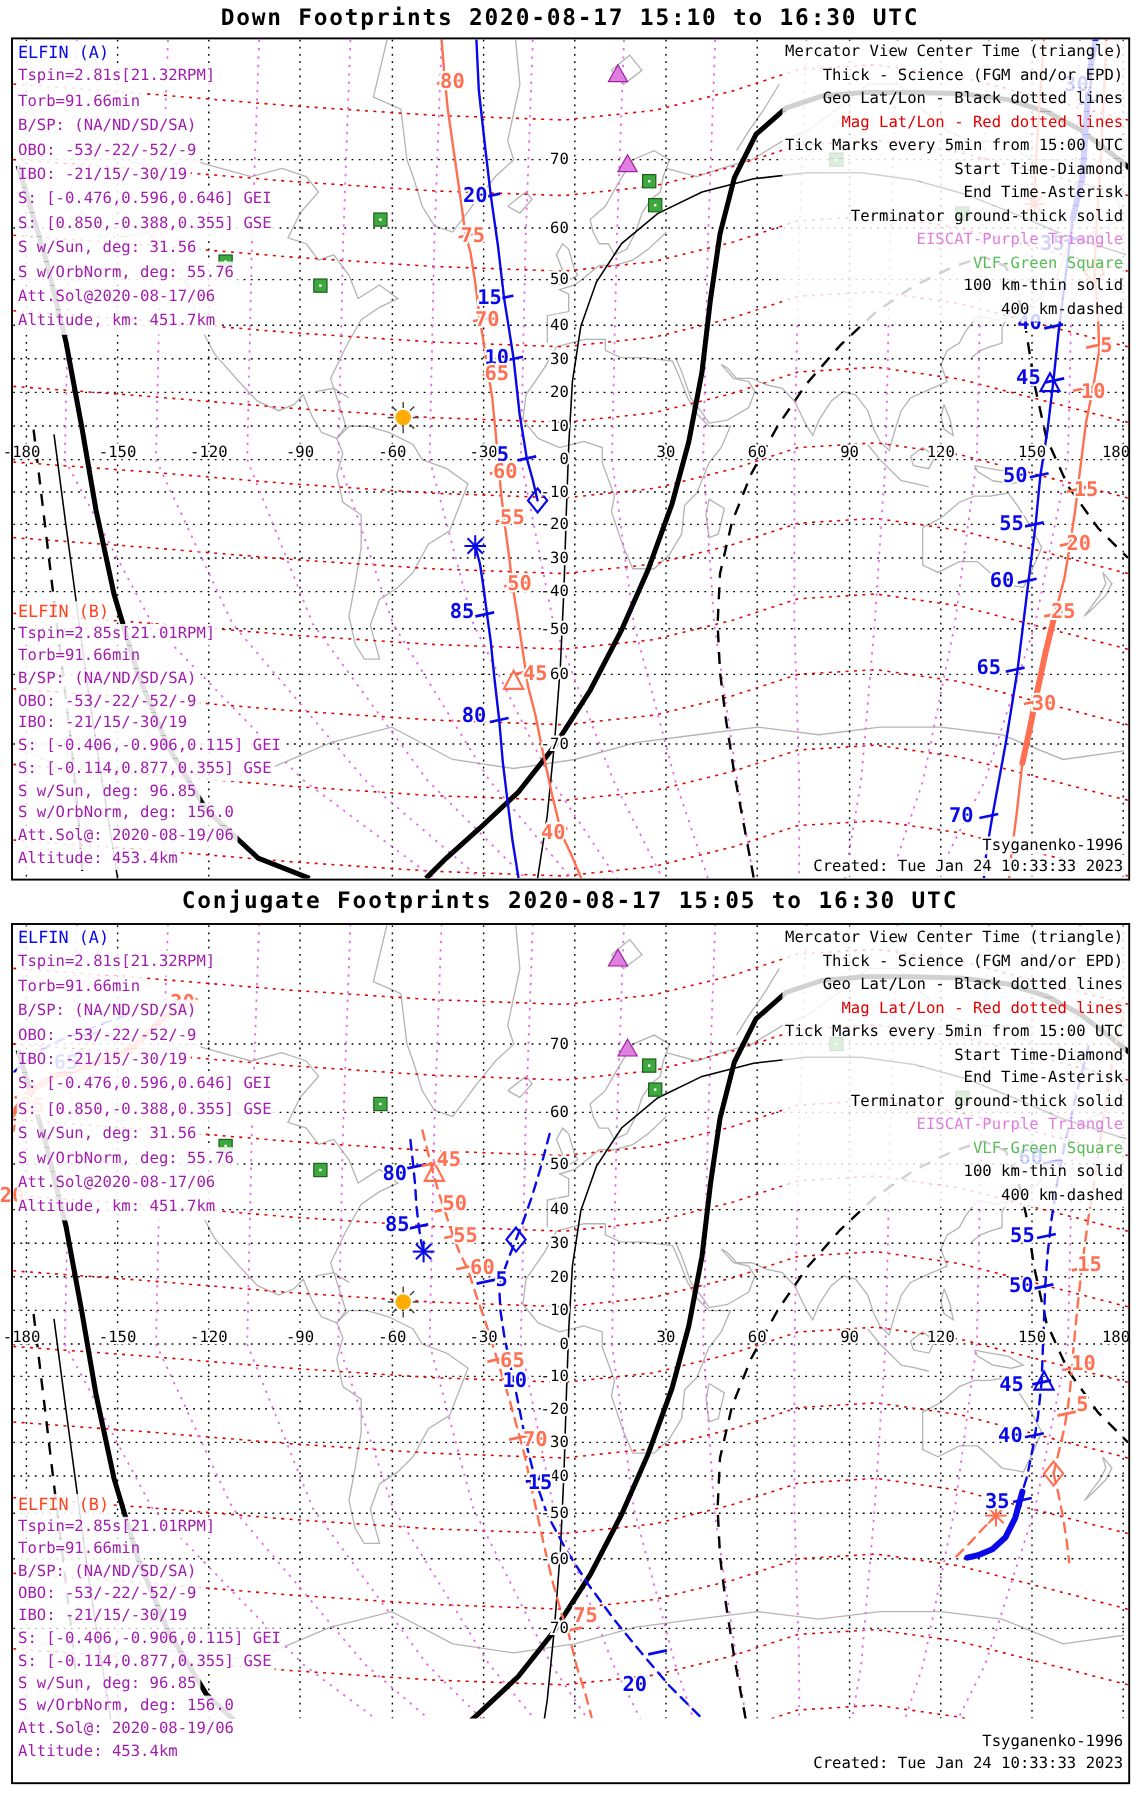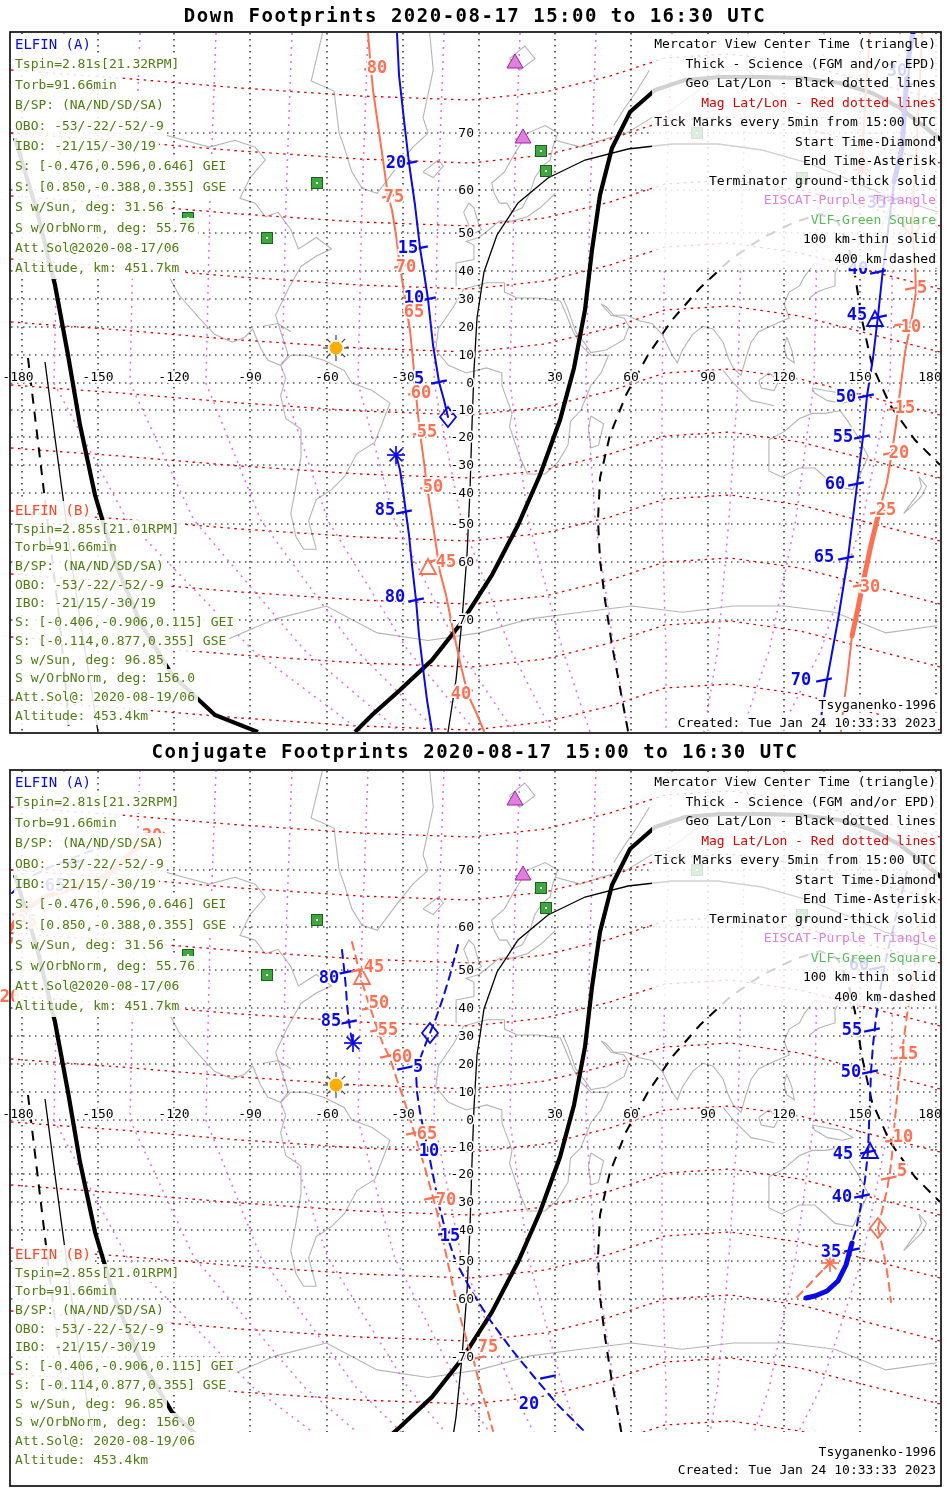--- a/index.html
+++ b/index.html
@@ -1,21 +1,21 @@
 <!DOCTYPE html>
 <html><head>
 <meta charset="utf-8">
 <style>
   html,body{margin:0;padding:0;background:#fff;}
   #stage{position:relative;width:950px;height:1500px;background:#fff;overflow:hidden;
          font-family:"DejaVu Sans Mono","Liberation Mono",monospace;}
   .title{position:absolute;width:950px;text-align:center;font-size:19px;letter-spacing:1.5px;
          color:#000;font-weight:bold;white-space:pre;}
   .infoblock{position:absolute;}
-  .infoline{font-size:13px;color:#4d7c0f;background:rgba(255,255,255,0.88);padding:0 3px 0 1px;
+  .infoline{font-size:13px;color:#a21caf;background:rgba(255,255,255,0.88);padding:0 3px 0 1px;
             white-space:pre;width:max-content;}
   .infoline.first{font-weight:normal;font-size:14px;}
   .legendblock{position:absolute;text-align:right;}
   .legendline{font-size:13px;color:#000;white-space:pre;background:rgba(255,255,255,0.82);
               padding:0 2px;display:block;}
   .creditline{position:absolute;font-size:13px;color:#000;white-space:pre;text-align:right;
               background:rgba(255,255,255,0.9);padding:0 2px;}
   svg{position:absolute;left:0;top:0;}
 </style>
 </head>
@@ -496,22 +496,22 @@
         <text font-size="17" font-weight="bold" fill="#FF7052" text-anchor="middle" x="402" y="1062" paint-order="stroke" stroke="#fff" stroke-width="3.4" font-family="&quot;DejaVu Sans Mono&quot;,monospace">60</text>
         <text font-size="17" font-weight="bold" fill="#FF7052" text-anchor="middle" x="427" y="1139" paint-order="stroke" stroke="#fff" stroke-width="3.4" font-family="&quot;DejaVu Sans Mono&quot;,monospace">65</text>
         <text font-size="17" font-weight="bold" fill="#FF7052" text-anchor="middle" x="446" y="1205" paint-order="stroke" stroke="#fff" stroke-width="3.4" font-family="&quot;DejaVu Sans Mono&quot;,monospace">70</text>
         <text font-size="17" font-weight="bold" fill="#FF7052" text-anchor="middle" x="488" y="1352" paint-order="stroke" stroke="#fff" stroke-width="3.4" font-family="&quot;DejaVu Sans Mono&quot;,monospace">75</text>
         <text font-size="17" font-weight="bold" fill="#FF7052" text-anchor="middle" x="908" y="1059" paint-order="stroke" stroke="#fff" stroke-width="3.4" font-family="&quot;DejaVu Sans Mono&quot;,monospace">15</text>
         <text font-size="17" font-weight="bold" fill="#FF7052" text-anchor="middle" x="903" y="1142" paint-order="stroke" stroke="#fff" stroke-width="3.4" font-family="&quot;DejaVu Sans Mono&quot;,monospace">10</text>
         <text font-size="17" font-weight="bold" fill="#FF7052" text-anchor="middle" x="902" y="1176" paint-order="stroke" stroke="#fff" stroke-width="3.4" font-family="&quot;DejaVu Sans Mono&quot;,monospace">5</text>
       </g>
       <rect x="10" y="770" width="931" height="716" fill="none" stroke="#000" stroke-width="1.6"></rect>
     </svg>
-  <div class="title" id="title-top" style="top: 4px;">Down Footprints 2020-08-17 15:00 to 16:30 UTC</div>
-  <div class="title" id="title-bottom" style="top: 740px;">Conjugate Footprints 2020-08-17 15:00 to 16:30 UTC</div>
+  <div class="title" id="title-top" style="top: 4px;">Down Footprints 2020-08-17 15:10 to 16:30 UTC</div>
+  <div class="title" id="title-bottom" style="top: 740px;">Conjugate Footprints 2020-08-17 15:05 to 16:30 UTC</div>
 <div class="infoblock" style="left: 14px; top: 34px;">
       <div class="infoline first" style="height: 20.4px; line-height: 20.4px; color: rgb(8, 8, 232);">ELFIN (A)</div>
       <div class="infoline" style="height: 20.4px; line-height: 20.4px;">Tspin=2.81s[21.32RPM]</div>
       <div class="infoline" style="height: 20.4px; line-height: 20.4px;">Torb=91.66min</div>
       <div class="infoline" style="height: 20.4px; line-height: 20.4px;">B/SP: (NA/ND/SD/SA)</div>
       <div class="infoline" style="height: 20.4px; line-height: 20.4px;">OBO: -53/-22/-52/-9</div>
       <div class="infoline" style="height: 20.4px; line-height: 20.4px;">IBO: -21/15/-30/19</div>
       <div class="infoline" style="height: 20.4px; line-height: 20.4px;">S: [-0.476,0.596,0.646] GEI</div>
       <div class="infoline" style="height: 20.4px; line-height: 20.4px;">S: [0.850,-0.388,0.355] GSE</div>
       <div class="infoline" style="height: 20.4px; line-height: 20.4px;">S w/Sun, deg: 31.56</div>

